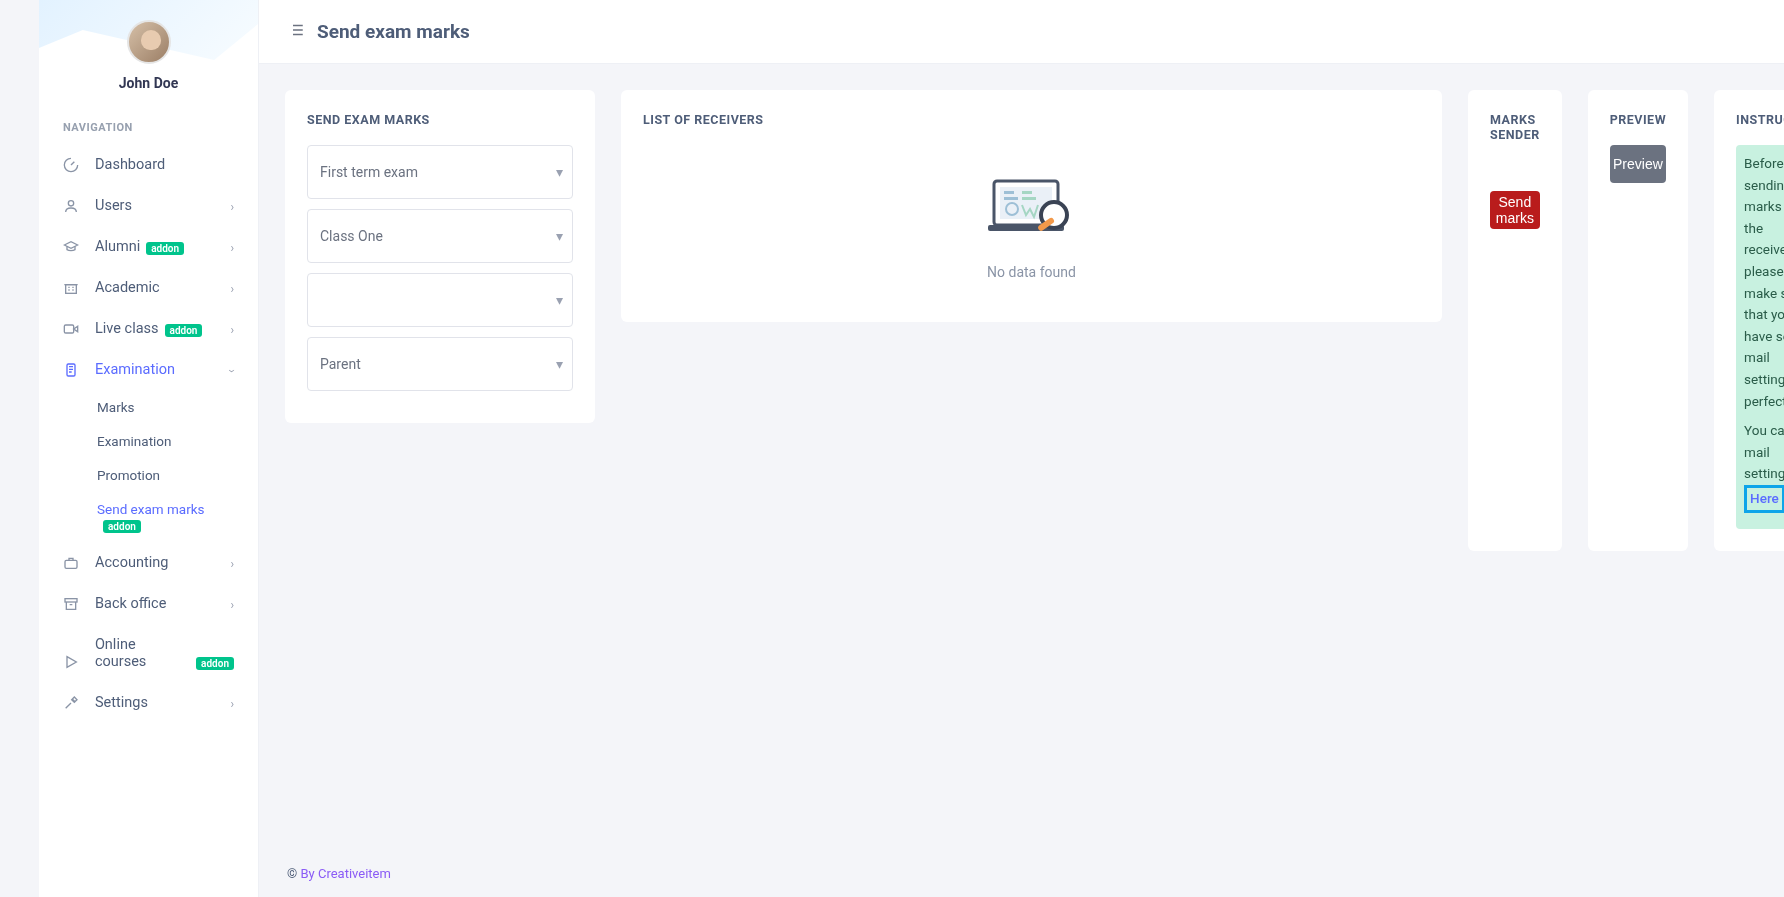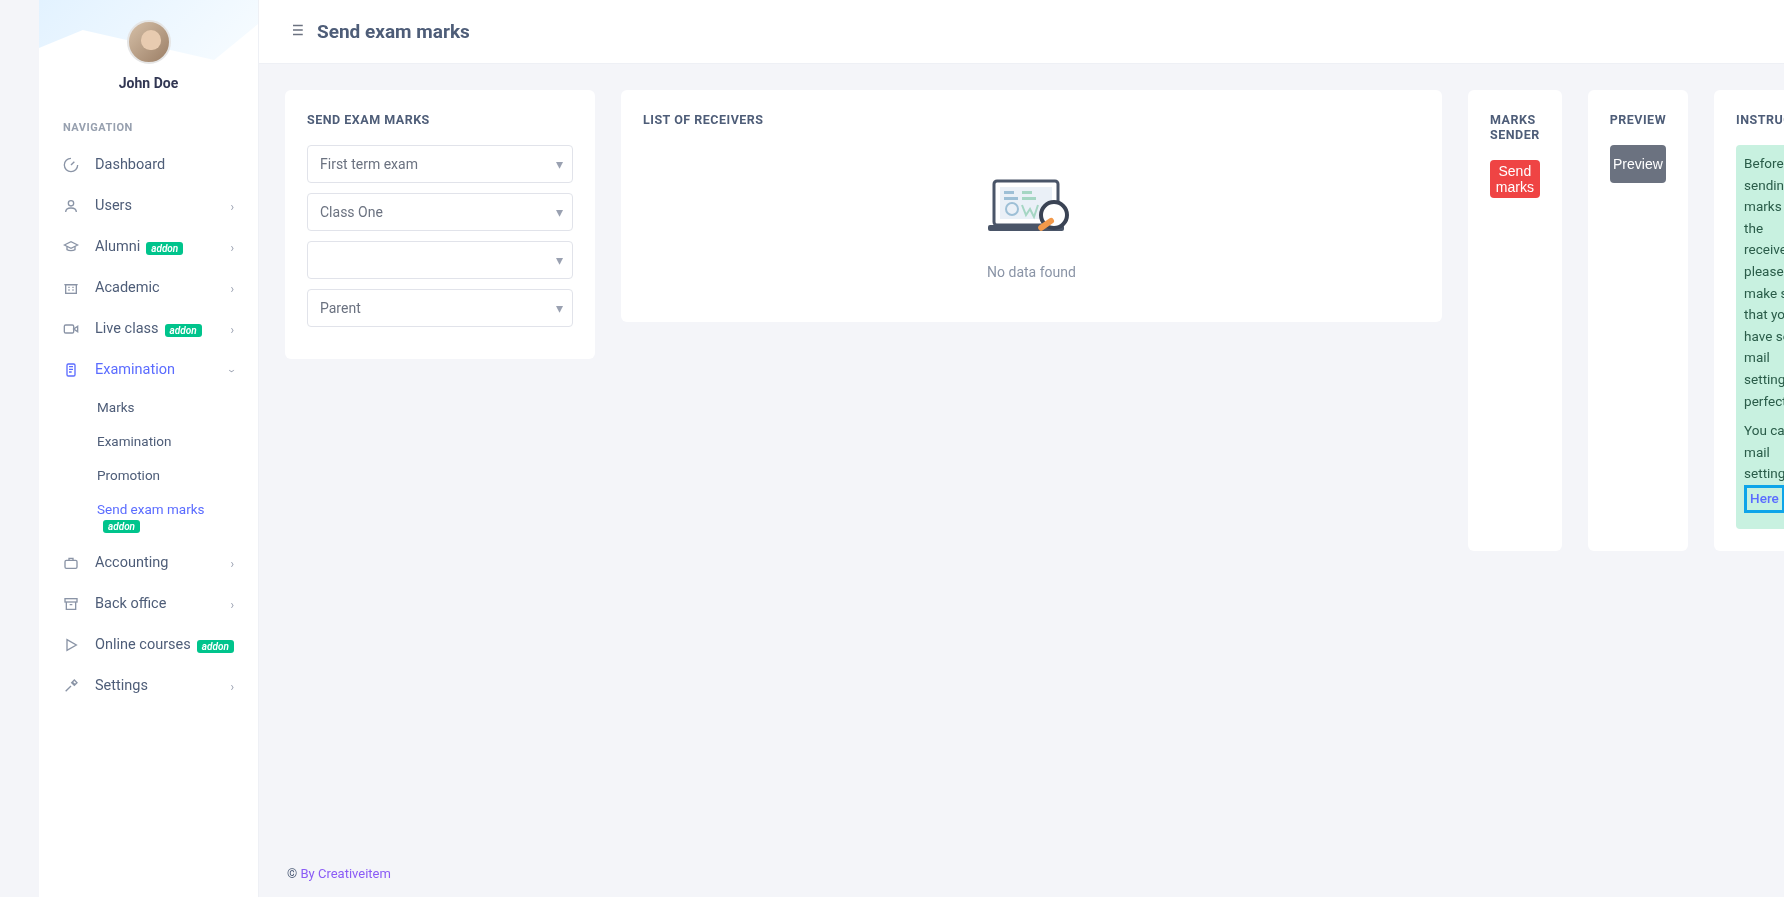--- a/index.html
+++ b/index.html
@@ -89,21 +89,20 @@
 }
 .nav-item.active .ico { color: #5b6cff; }
 .badge {
   background: #00c48c;
   color: #fff;
   font-size: 10px;
   padding: 1px 5px;
   border-radius: 3px;
   margin-left: 6px;
   font-weight: 600;
-  font-style: italic;
 }
 .submenu { list-style: none; }
 .submenu li {
   padding: 9px 24px 9px 58px;
   font-size: 13.5px;
   color: #4e5d78;
   cursor: pointer;
 }
 .submenu li.active { color: #5b6cff; }
 
@@ -146,21 +145,21 @@
   margin-bottom: 18px;
 }
 .right-col { display: flex; flex-direction: row; gap: 26px; }
 .select {
   position: relative;
   width: 100%;
   margin-bottom: 10px;
 }
 .select select, .select .sel-box {
   width: 100%;
-  height: 38px;
+  height: 54px;
   border: 1px solid #e1e3ea;
   border-radius: 4px;
   background: #fff;
   padding: 0 30px 0 12px;
   font-size: 14px;
   color: #6b7280;
   appearance: none;
   display: flex;
   align-items: center;
   cursor: pointer;
@@ -176,21 +175,21 @@
 .btn {
   width: 100%;
   height: 38px;
   border: none;
   border-radius: 4px;
   font-size: 14px;
   cursor: pointer;
   font-weight: 500;
 }
 .btn-gray { background: #6b7280; color: #fff; }
-.btn-primary { background: #ef4444; color: #fff; }
+.btn-primary { background: #b91c1c; color: #fff; margin-top: 31px; }
 
 .empty-state {
   text-align: center;
   padding: 30px 0 20px;
 }
 .empty-state .illus {
   display: inline-block;
   margin-bottom: 16px;
 }
 .empty-text { color: #8a94a6; font-size: 14px; }

